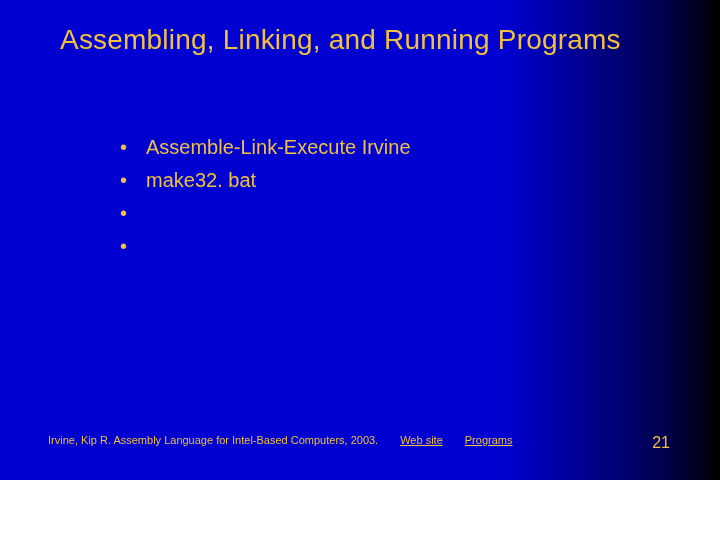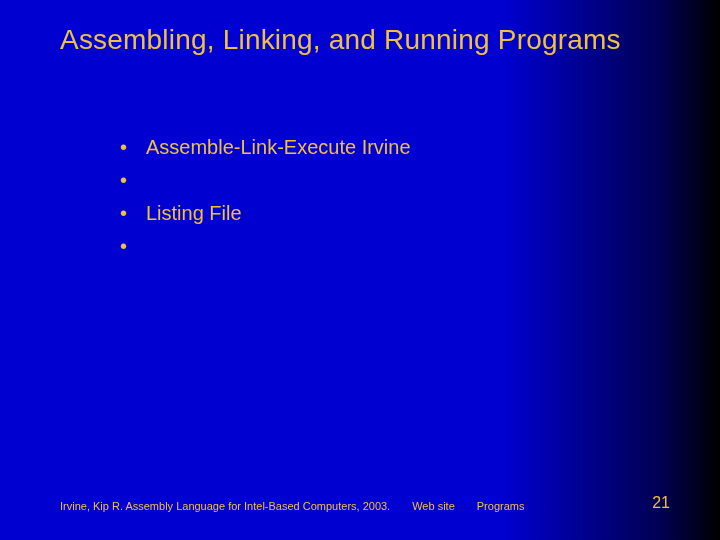--- a/index.html
+++ b/index.html
@@ -5,21 +5,21 @@
   html, body {
     margin: 0;
     padding: 0;
     width: 720px;
     height: 540px;
     overflow: hidden;
     font-family: Arial, Helvetica, sans-serif;
   }
   .slide {
     width: 720px;
-    height: 540px;
+    height: 480px;
     background: linear-gradient(to right, #0000d0 0%, #0000d0 70%, #000050 92%, #000000 100%);
     position: relative;
     box-sizing: border-box;
   }
   .title {
     position: absolute;
     top: 24px;
     left: 60px;
     right: 40px;
     color: #f0c040;
@@ -39,32 +39,33 @@
     display: flex;
     align-items: baseline;
     margin-bottom: 2px;
   }
   .bullets .dot {
     width: 26px;
     flex: 0 0 26px;
   }
   .footer {
     position: absolute;
-    left: 60px;
+    left: 48px;
     bottom: 28px;
     right: 50px;
     display: flex;
-    align-items: flex-end;
+    align-items: flex-start;
     color: #f0c040;
     font-size: 11px;
   }
   .footer .credit {
     margin-right: 22px;
   }
   .footer .link {
+    text-decoration: underline;
     margin-right: 22px;
   }
   .footer .spacer {
     flex: 1;
   }
   .footer .pagenum {
     font-size: 16px;
   }
 </style>
 </head>
@@ -74,24 +75,24 @@
 
   <div class="title">Assembling, Linking, and Running Programs</div>
 
   <div class="bullets">
     <div class="item">
       <span class="dot">•</span>
       <span>Assemble-Link-Execute Irvine</span>
     </div>
     <div class="item">
       <span class="dot">•</span>
+      <span>make32. bat</span>
     </div>
     <div class="item">
       <span class="dot">•</span>
-      <span>Listing File</span>
     </div>
     <div class="item">
       <span class="dot">•</span>
     </div>
   </div>
 
   <div class="footer">
     <span class="credit">Irvine, Kip R. Assembly Language for Intel-Based Computers, 2003.</span>
     <span class="link">Web site</span>
     <span class="link">Programs</span>

